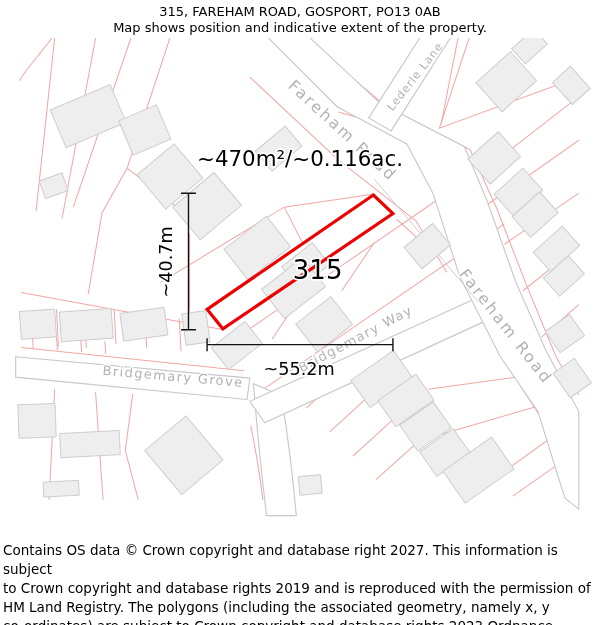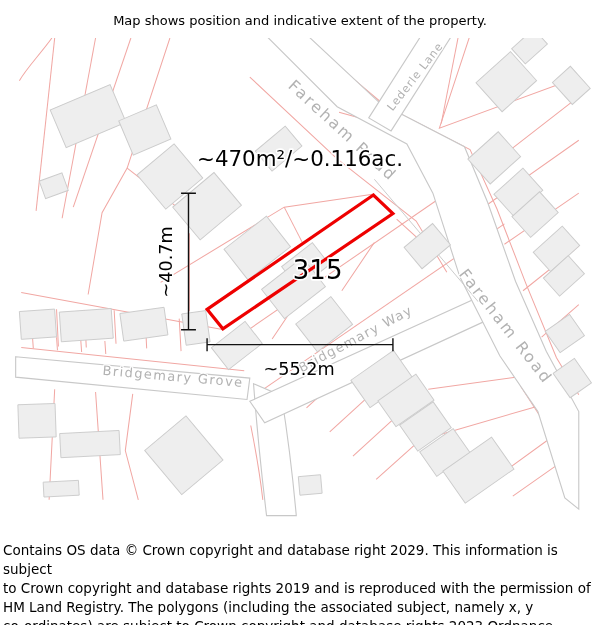--- a/index.html
+++ b/index.html
@@ -13,21 +13,21 @@
   }
   *{box-sizing:border-box;}
   html,body{margin:0;padding:0;background:#ffffff;}
   body{
     width:600px;height:625px;overflow:hidden;
     font-family:"DejaVu Sans","Liberation Sans",sans-serif;
     color:var(--ink);
   }
   .header{width:600px;height:38px;text-align:center;padding-top:4px;}
   .header .title{font-size:13px;line-height:16px;}
-  .header .subtitle{font-size:13px;line-height:16px;margin-top:9px;}
+  .header .subtitle{font-size:13px;line-height:16px;}
   .map-area{width:600px;height:499px;position:relative;overflow:hidden;background:#fff;}
   .map-area svg{display:block;}
   .plot-line{fill:none;stroke:var(--plot-line);stroke-width:1.1;}
   .road{fill:#ffffff;stroke:var(--road-casing);stroke-width:1.2;}
   .path-line{fill:none;stroke:var(--road-casing);stroke-width:1;}
   .bld{fill:var(--building-fill);stroke:var(--building-stroke);stroke-width:1;}
   text{font-family:"DejaVu Sans","Liberation Sans",sans-serif;}
   .road-label{
     fill:var(--road-label);
     paint-order:stroke;stroke:#ffffff;stroke-width:2.5px;stroke-linejoin:round;
@@ -47,20 +47,21 @@
   .dim{stroke:#111;stroke-width:1.5;fill:none;}
   .footer{
     width:600px;padding:4px 3px 0 3px;
     font-size:13.5px;line-height:19px;color:#000;
   }
 </style>
 </head>
 <body>
 
 <div class="header">
+  <div class="title">315, FAREHAM ROAD, GOSPORT, PO13 0AB</div>
   <div class="subtitle">Map shows position and indicative extent of the property.</div>
 </div>
 
 <div class="map-area">
 <svg width="600" height="499" viewBox="0 38 600 537">
 
   <g>
     <path class="plot-line" d="M33,38 C20,56 6,70 -2,84"></path>
     <path class="plot-line" d="M36,38 L16,224"></path>
     <path class="plot-line" d="M80,38 L44,232"></path>
@@ -156,18 +157,18 @@
     <text class="map-text dim-label" transform="translate(162,279) rotate(-90)">~40.7m</text>
   </g>
   <g>
     <path class="dim" d="M200,368 L400,368 M200,361 L200,375 M400,361 L400,375"></path>
     <text class="map-text dim-label" x="299" y="401">~55.2m</text>
   </g>
 </svg>
 </div>
 
 <div class="footer">
-  <div>Contains OS data © Crown copyright and database right 2029. This information is subject</div>
+  <div>Contains OS data © Crown copyright and database right 2027. This information is subject</div>
   <div>to Crown copyright and database rights 2019 and is reproduced with the permission of</div>
-  <div>HM Land Registry. The polygons (including the associated subject, namely x, y</div>
+  <div>HM Land Registry. The polygons (including the associated geometry, namely x, y</div>
   <div>co-ordinates) are subject to Crown copyright and database rights 2023 Ordnance Survey</div>
 
 </div>
 
 </body></html>

